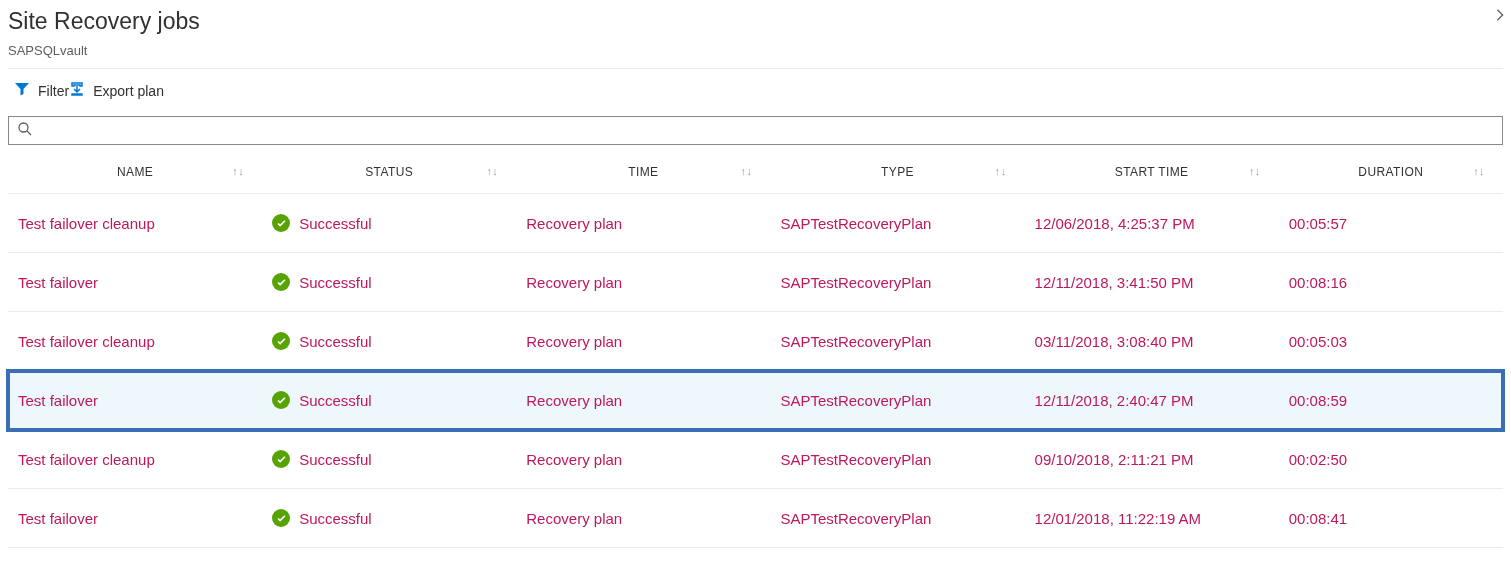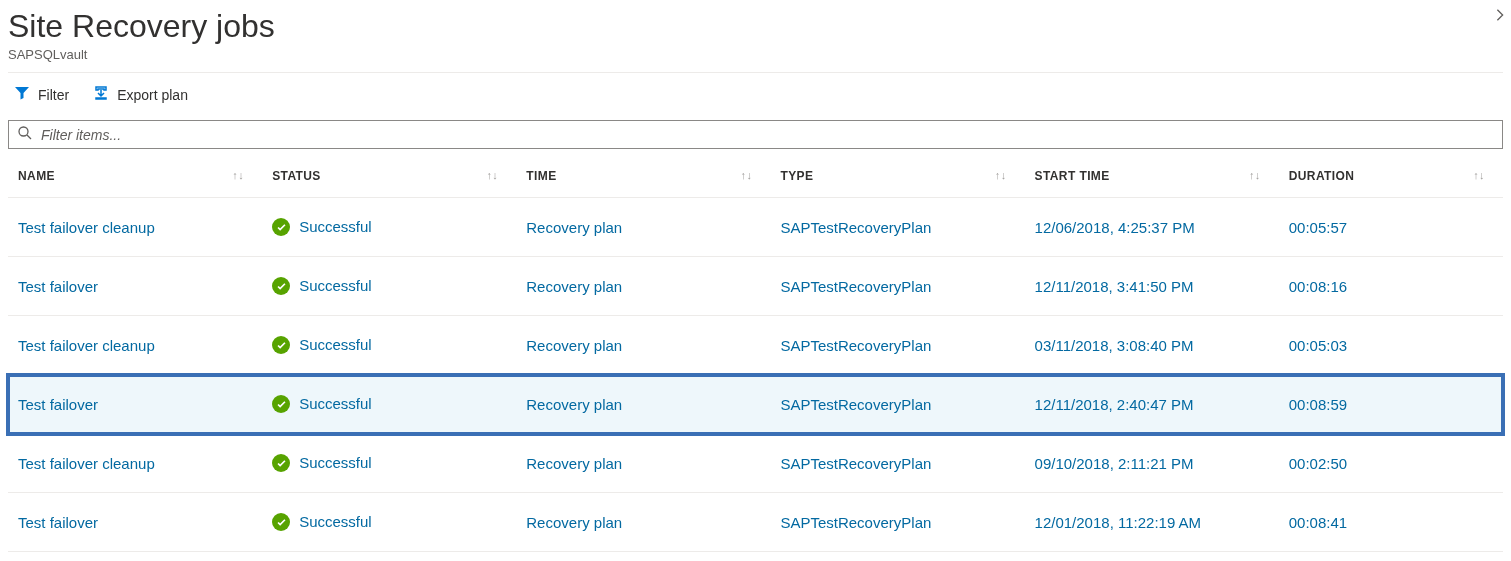--- a/index.html
+++ b/index.html
@@ -5,40 +5,39 @@
     * { box-sizing: border-box; margin: 0; padding: 0; }
     body {
       font-family: "Segoe UI", -apple-system, sans-serif;
       font-size: 14px;
       color: #323130;
       background: #fff;
       padding: 2px 8px;
     }
     .header { padding: 6px 0 10px 0; border-bottom: 1px solid #edebe9; position: relative; }
     .title {
-      font-size: 32px;
+      font-size: 23px;
       font-weight: 400;
       color: #323130;
     }
     .subtitle {
       font-size: 13px;
       color: #605e5c;
-      margin-top: 2px;
+      margin-top: 8px;
     }
     .chevron-right {
       position: absolute;
       right: -4px;
       top: 4px;
       font-size: 18px;
       color: #605e5c;
       cursor: pointer;
     }
     .toolbar {
       display: flex;
-      gap: 24px;
       padding: 12px 0 16px 6px;
     }
     .toolbar-btn {
       display: inline-flex;
       align-items: center;
       gap: 8px;
       color: #323130;
       cursor: pointer;
       font-size: 14px;
     }
@@ -57,52 +56,52 @@
       border: none;
       outline: none;
       width: 100%;
       font-size: 14px;
       font-style: italic;
       color: #605e5c;
     }
     .filter-box input::placeholder { font-style: italic; color: #605e5c; }
     table { width: 100%; border-collapse: collapse; }
     th {
-      text-align: left;
+      text-align: center;
       font-size: 12px;
-      font-weight: 700;
+      font-weight: 400;
       letter-spacing: 0.4px;
       color: #323130;
       padding: 14px 10px;
       border-bottom: 1px solid #edebe9;
       position: relative;
     }
     .sort-icon {
       position: absolute;
       right: 18px;
       top: 14px;
       font-size: 11px;
       color: #a19f9d;
     }
     td {
       padding: 20px 10px;
       border-bottom: 1px solid #edebe9;
       font-size: 15px;
-      color: #0369a1;
+      color: #be185d;
       vertical-align: middle;
     }
     tr.selected-row td {
       background: #eef7fb;
     }
     tr.selected-row {
       outline: 4px solid #3a6fb5;
       outline-offset: -2px;
     }
     tr.selected-row td:first-child { border-left: none; }
-    .status-cell { display: inline-flex; gap: 9px; }
+    .status-cell { display: inline-flex; align-items: center; gap: 9px; }
     .status-icon {
       width: 18px; height: 18px;
       border-radius: 50%;
       background: #57a300;
       display: inline-flex;
       align-items: center;
       justify-content: center;
       flex-shrink: 0;
     }
     .status-icon svg { width: 11px; height: 11px; fill: #fff; }
@@ -145,21 +144,20 @@
   </div>
 </div>
 
 <div class="filter-box">
   <span>
     <svg viewBox="0 0 16 16">
         <circle cx="6.5" cy="6.5" r="4.5" stroke="#605e5c" stroke-width="1.3" fill="none"></circle>
         <line x1="10" y1="10" x2="14" y2="14" stroke="#605e5c" stroke-width="1.3"></line>
       </svg>
   </span>
-  <input type="text" placeholder="Filter items..." style="">
 </div>
 
 <table>
   <thead>
     <tr>
       <th class="col-name">
         <span>NAME</span>
         <span class="sort-icon">↑↓</span>
       </th>
       <th class="col-status">

